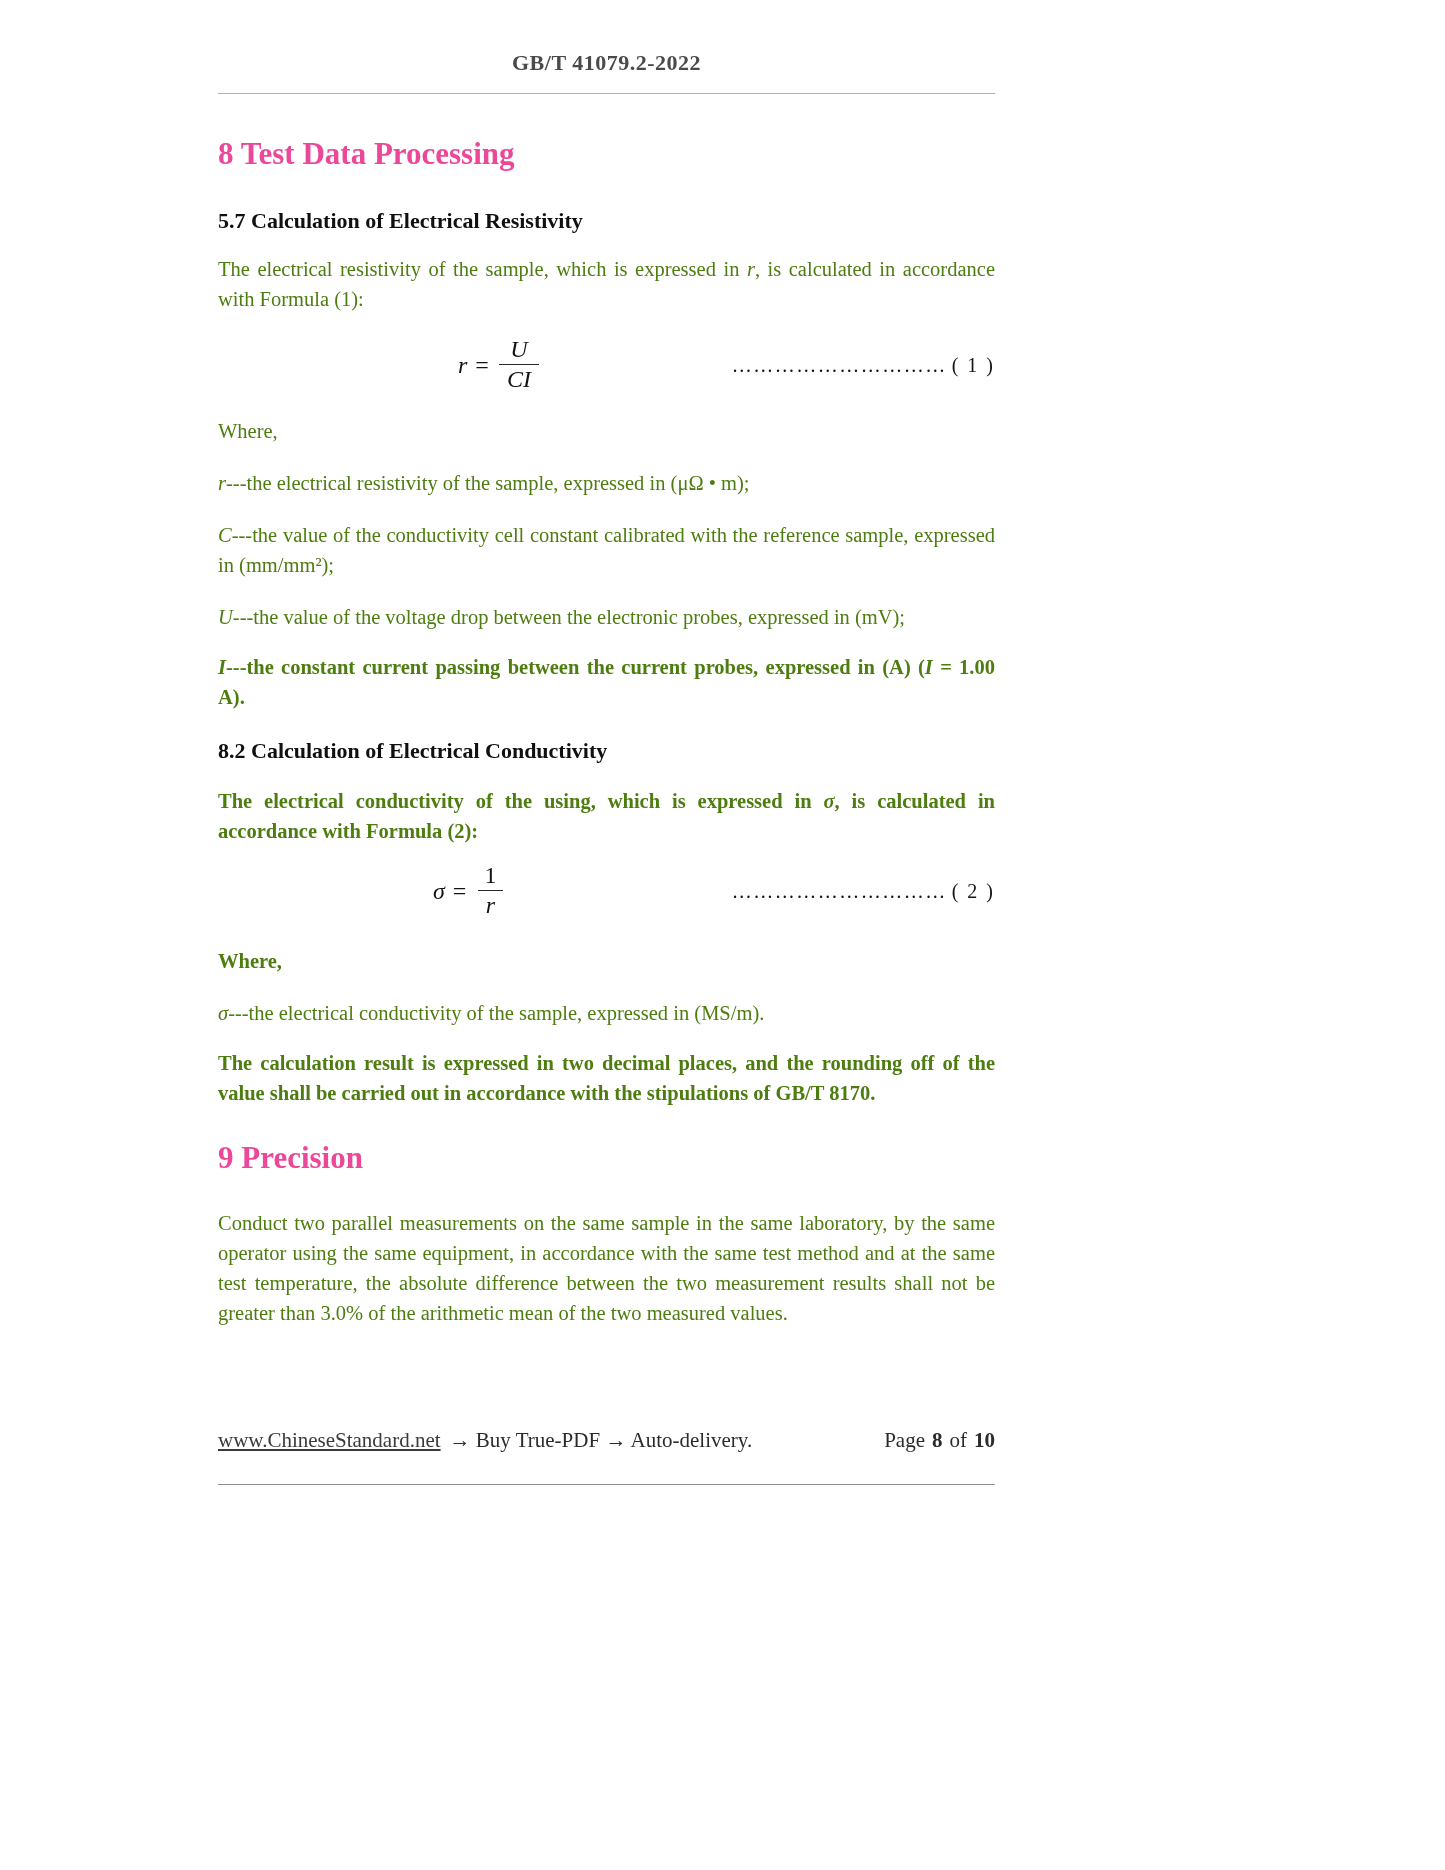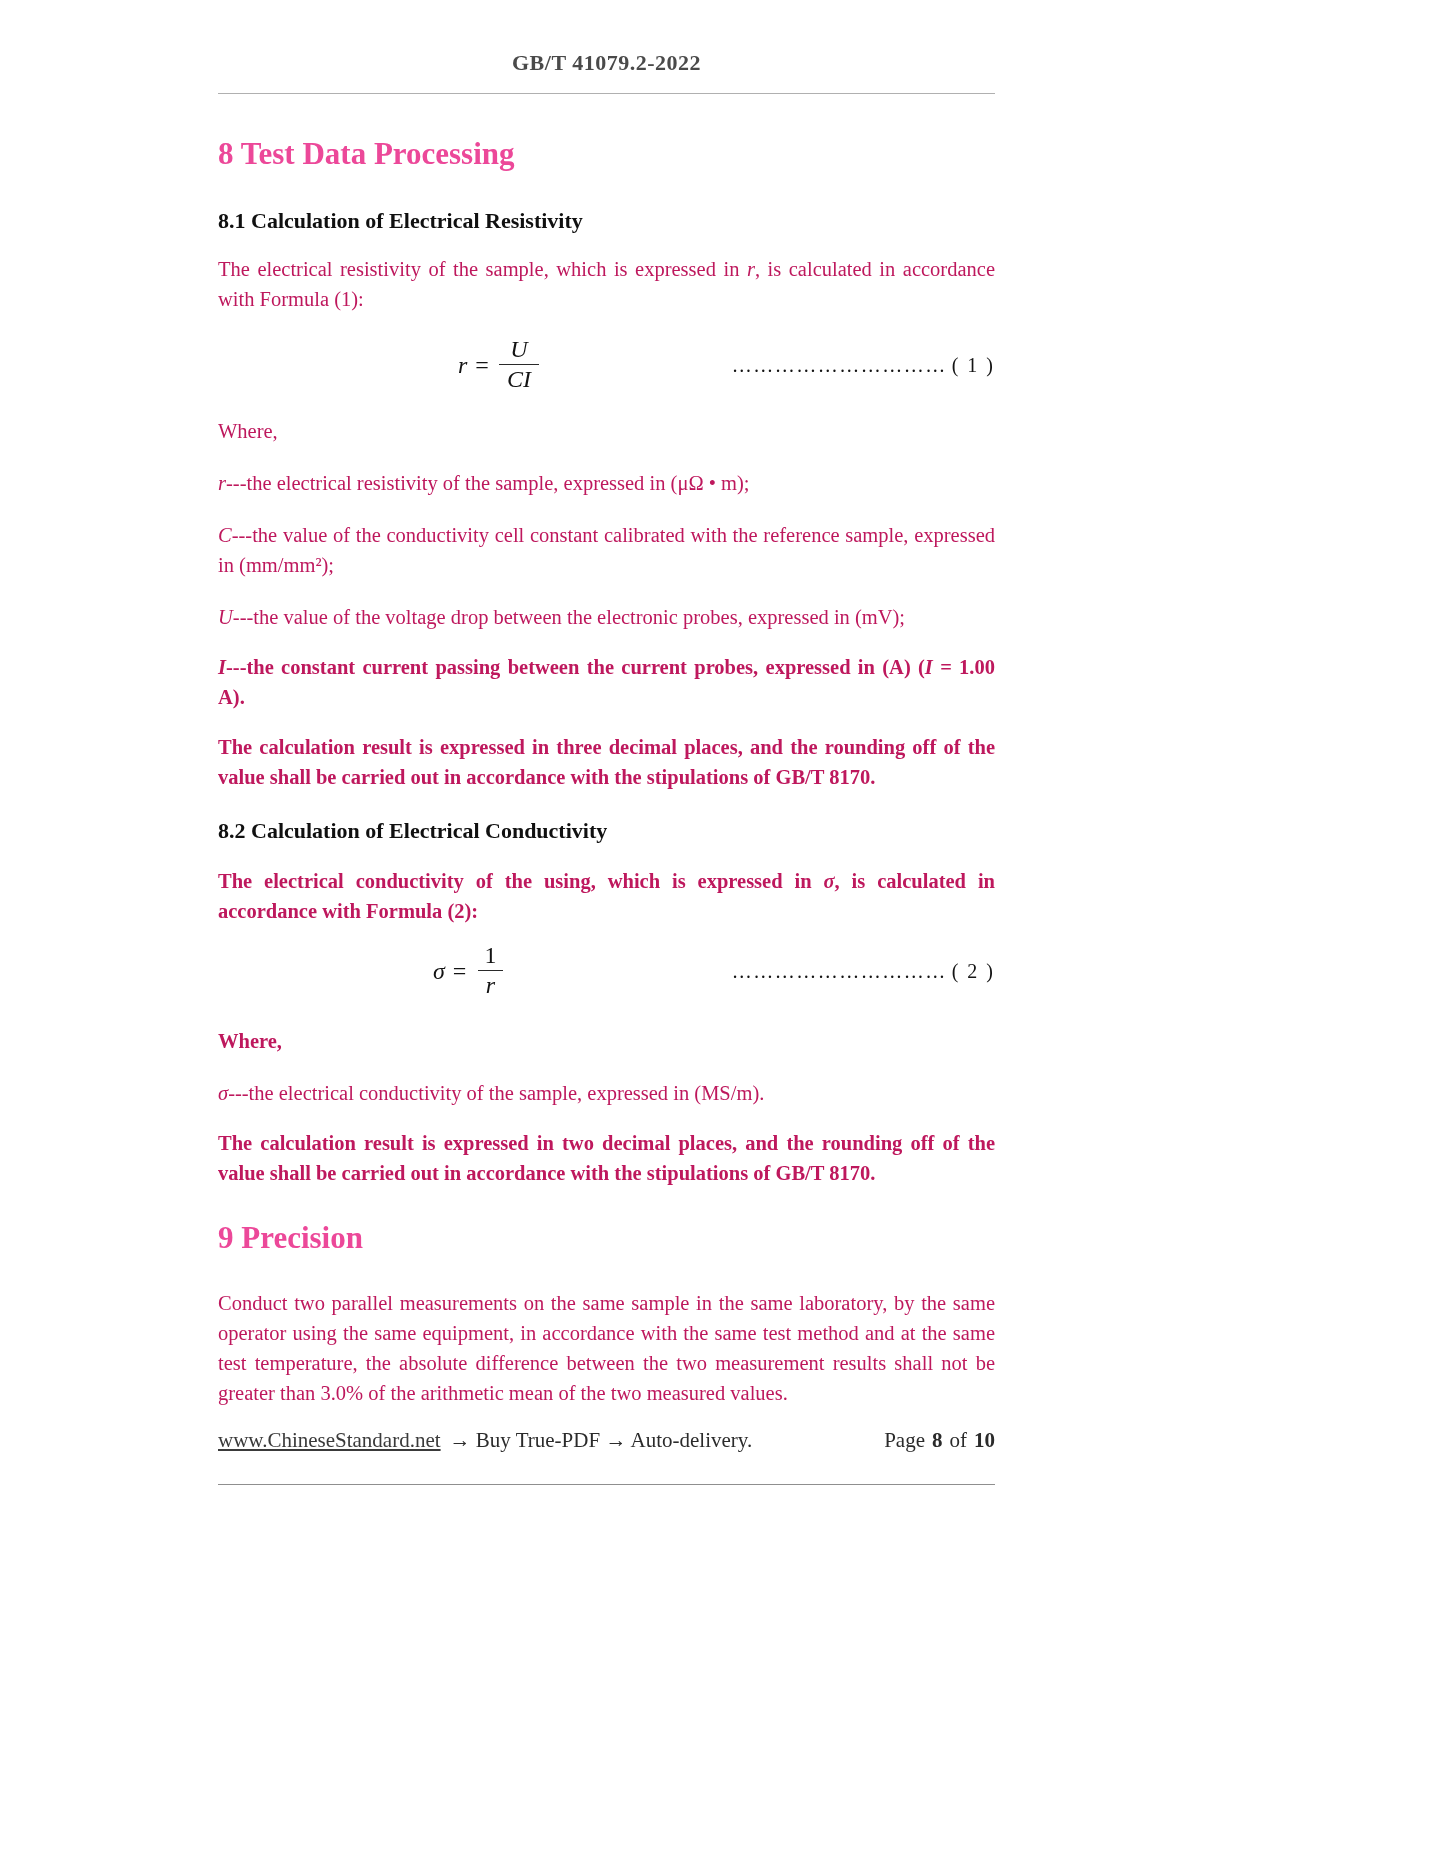--- a/index.html
+++ b/index.html
@@ -20,21 +20,21 @@
   .footer-rule { top:1484px; border-top-color:#8f8f8f; }
 
   
   .content { position:absolute; top:0; left:218px; width:777px; }
   h1 { font-size:31px; line-height:40px; font-weight:700; color:#ec4899; }
   .h1-s8 { margin-top:134px; }
   .h1-s9 { margin-top:30px; }
   h2 { font-size:22px; line-height:30px; font-weight:700; color:#101010; }
   .h2-s81 { margin-top:32px; }
   .h2-s82 { margin-top:24px; }
-  p.body { font-size:20.5px; line-height:30px; text-align:justify; color:#be185d; }
+  p.body { font-size:20.5px; line-height:30px; text-align:justify; color:#4d7c0f; }
   .mt10 { margin-top:10px; }
   .mt16 { margin-top:16px; }
   .mt18 { margin-top:18px; }
   .mt20 { margin-top:20px;font-weight:bold; }
   .mt22 { margin-top:22px; }
   .mt30 { margin-top:30px; }
 
   
   .formula-row {
     height:70px;
@@ -71,21 +71,21 @@
 
   <div class="header">
     <span class="standard-code">GB/T 41079.2-2022</span>
   </div>
   <div class="rule header-rule"></div>
 
   <div class="content">
 
     <h1 class="h1-s8">8 Test Data Processing</h1>
 
-    <h2 class="h2-s81">8.1 Calculation of Electrical Resistivity</h2>
+    <h2 class="h2-s81">5.7 Calculation of Electrical Resistivity</h2>
 
     <p class="body mt18"><span>The electrical resistivity of the sample, which is expressed in </span><i>r</i><span>, is calculated in accordance with Formula (1):</span></p>
 
     <div class="formula-row mt16">
       <div class="formula">
         <span class="fvar">r</span>
         <span class="feq">=</span>
         <span class="frac">
           <span class="fnum-top">U</span>
           <span class="fden">CI</span>
@@ -97,21 +97,20 @@
       </div>
     </div>
 
     <p class="body mt16">Where,</p>
 
     <p class="body mt22"><i>r</i><span>---the electrical resistivity of the sample, expressed in (μΩ • m);</span></p>
     <p class="body mt22"><i>C</i><span>---the value of the conductivity cell constant calibrated with the reference sample, expressed in (mm/mm²);</span></p>
     <p class="body mt22"><i>U</i><span>---the value of the voltage drop between the electronic probes, expressed in (mV);</span></p>
     <p class="body mt20"><i>I</i><span>---the constant current passing between the current probes, expressed in (A) (</span><i>I</i><span> = 1.00 A).</span></p>
 
-    <p class="body mt20">The calculation result is expressed in three decimal places, and the rounding off of the value shall be carried out in accordance with the stipulations of GB/T 8170.</p>
 
     <h2 class="h2-s82">8.2 Calculation of Electrical Conductivity</h2>
 
     <p class="body mt20"><span>The electrical conductivity of the using, which is expressed in </span><i>σ</i><span>, is calculated in accordance with Formula (2):</span></p>
 
     <div class="formula-row f2 mt10">
       <div class="formula">
         <span class="fvar">σ</span>
         <span class="feq">=</span>
         <span class="frac">

